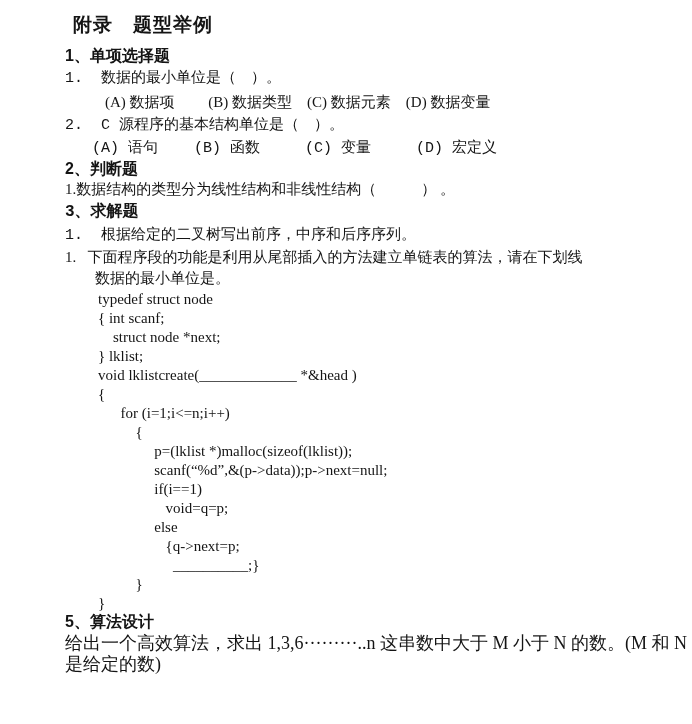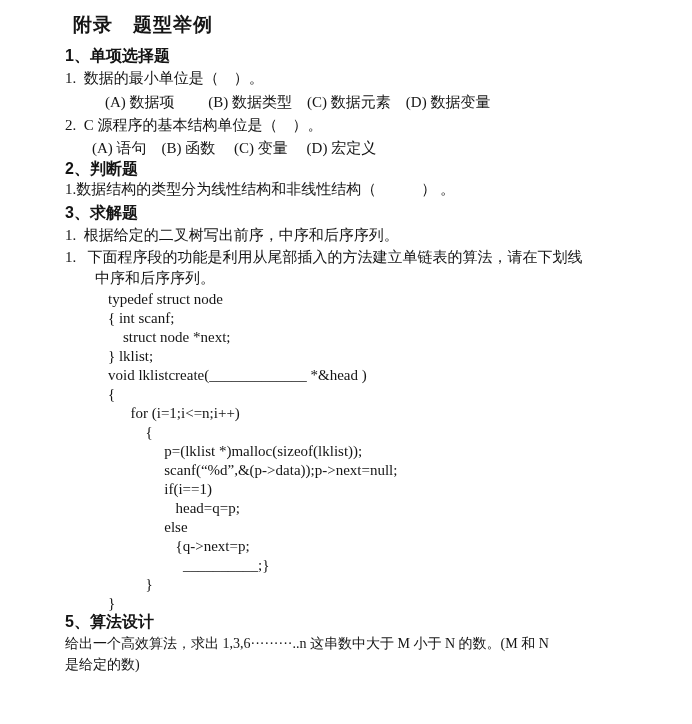--- a/index.html
+++ b/index.html
@@ -38,34 +38,34 @@
     line-height: 17px;
     white-space: pre;
   }
   .options-line {
     font-size: 15px;
     line-height: 17px;
     white-space: pre;
     margin-left: 27px;
   }
   .wrap-indent { margin-left: 30px; }
-  .code-block { margin-left: 43px; margin-top: 3px; }
+  .code-block { margin-left: 33px; margin-top: 3px; }
   .code-line {
     font-size: 15px;
     line-height: 19px;
     white-space: pre;
   }
   
   .mt-title-h1 { margin-top: 11px; }
-  .mt-6 { margin-top: 6px; }
+  .mt-6 { margin-top: 6px; font-family: Liberation Mono, monospace; }
   .mt-7 { margin-top: 7px; margin-left: 40px; }
   .mt-5 { margin-top: 5px; }
   .mt-4 { margin-top: 4px; }
   .mt-3 { margin-top: 3px; }
-  .alg-line { font-size: 14px; line-height: 21px; white-space: pre; }
+  .alg-line { font-size: 18px; line-height: 21px; white-space: pre; }
 </style>
 </head>
 <body>
 
 <div class="page">
 
   <div class="doc-title">附录　题型举例</div>
 
   <div class="sec-heading mt-title-h1">1、单项选择题</div>
   <div class="body-line mt-6">1.  数据的最小单位是（　）。</div>
@@ -73,35 +73,35 @@
   <div class="body-line mt-6">2.  C 源程序的基本结构单位是（　）。</div>
   <div class="options-line mt-6">(A) 语句    (B) 函数     (C) 变量     (D) 宏定义</div>
 
   <div class="sec-heading mt-3">2、判断题</div>
   <div class="body-line mt-4">1.数据结构的类型分为线性结构和非线性结构（　　　） 。</div>
 
   <div class="sec-heading mt-6">3、求解题</div>
   <div class="body-line mt-6">1.  根据给定的二叉树写出前序，中序和后序序列。</div>
 
   <div class="body-line mt-5">1.   下面程序段的功能是利用从尾部插入的方法建立单链表的算法，请在下划线</div>
-  <div class="body-line mt-4 wrap-indent">中序和后序序列。</div>
+  <div class="body-line mt-4 wrap-indent">数据的最小单位是。</div>
 
   <div class="code-block">
     <div class="code-line">typedef struct node</div>
     <div class="code-line">{ int scanf;</div>
     <div class="code-line">    struct node *next;</div>
     <div class="code-line">} lklist;</div>
     <div class="code-line">void lklistcreate(_____________ *&amp;head )</div>
     <div class="code-line">{</div>
     <div class="code-line">      for (i=1;i&lt;=n;i++)</div>
     <div class="code-line">          {</div>
     <div class="code-line">               p=(lklist *)malloc(sizeof(lklist));</div>
     <div class="code-line">               scanf(“%d”,&amp;(p-&gt;data));p-&gt;next=null;</div>
     <div class="code-line">               if(i==1)</div>
-    <div class="code-line">                  head=q=p;</div>
+    <div class="code-line">                  void=q=p;</div>
     <div class="code-line">               else</div>
     <div class="code-line">                  {q-&gt;next=p;</div>
     <div class="code-line">                    __________;}</div>
     <div class="code-line">          }</div>
     <div class="code-line">}</div>
   </div>
 
   <div class="sec-heading">5、算法设计</div>
   <div class="alg-line mt-3">给出一个高效算法，求出 1,3,6·········..n 这串数中大于 M 小于 N 的数。(M 和 N</div>
   <div class="alg-line">是给定的数)</div>

